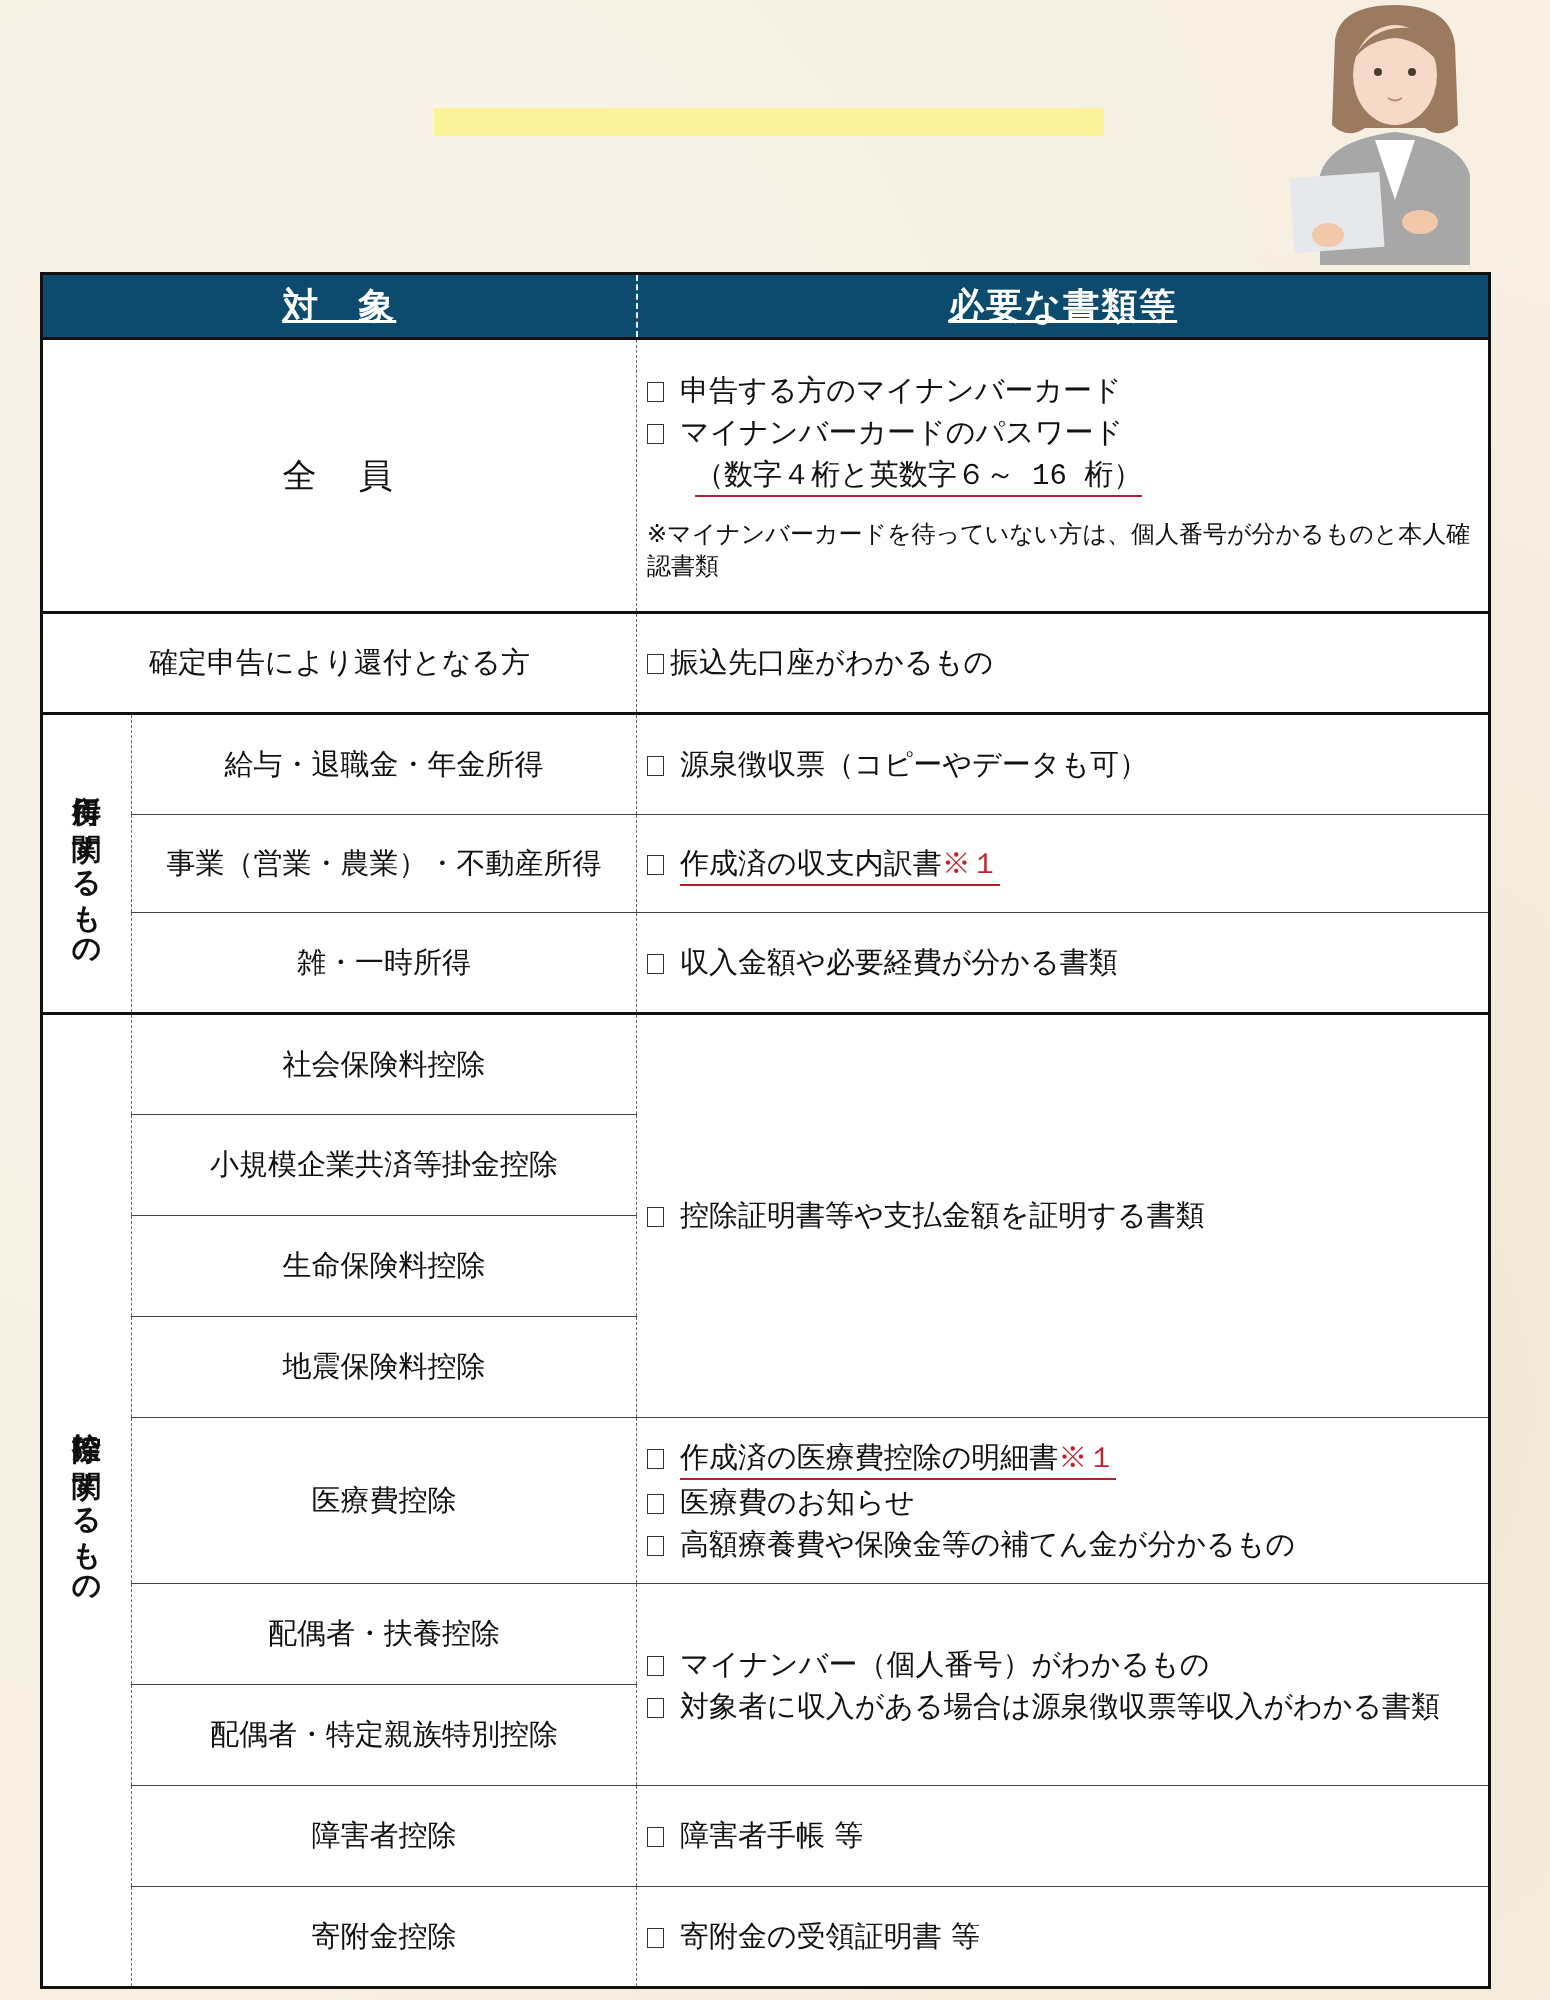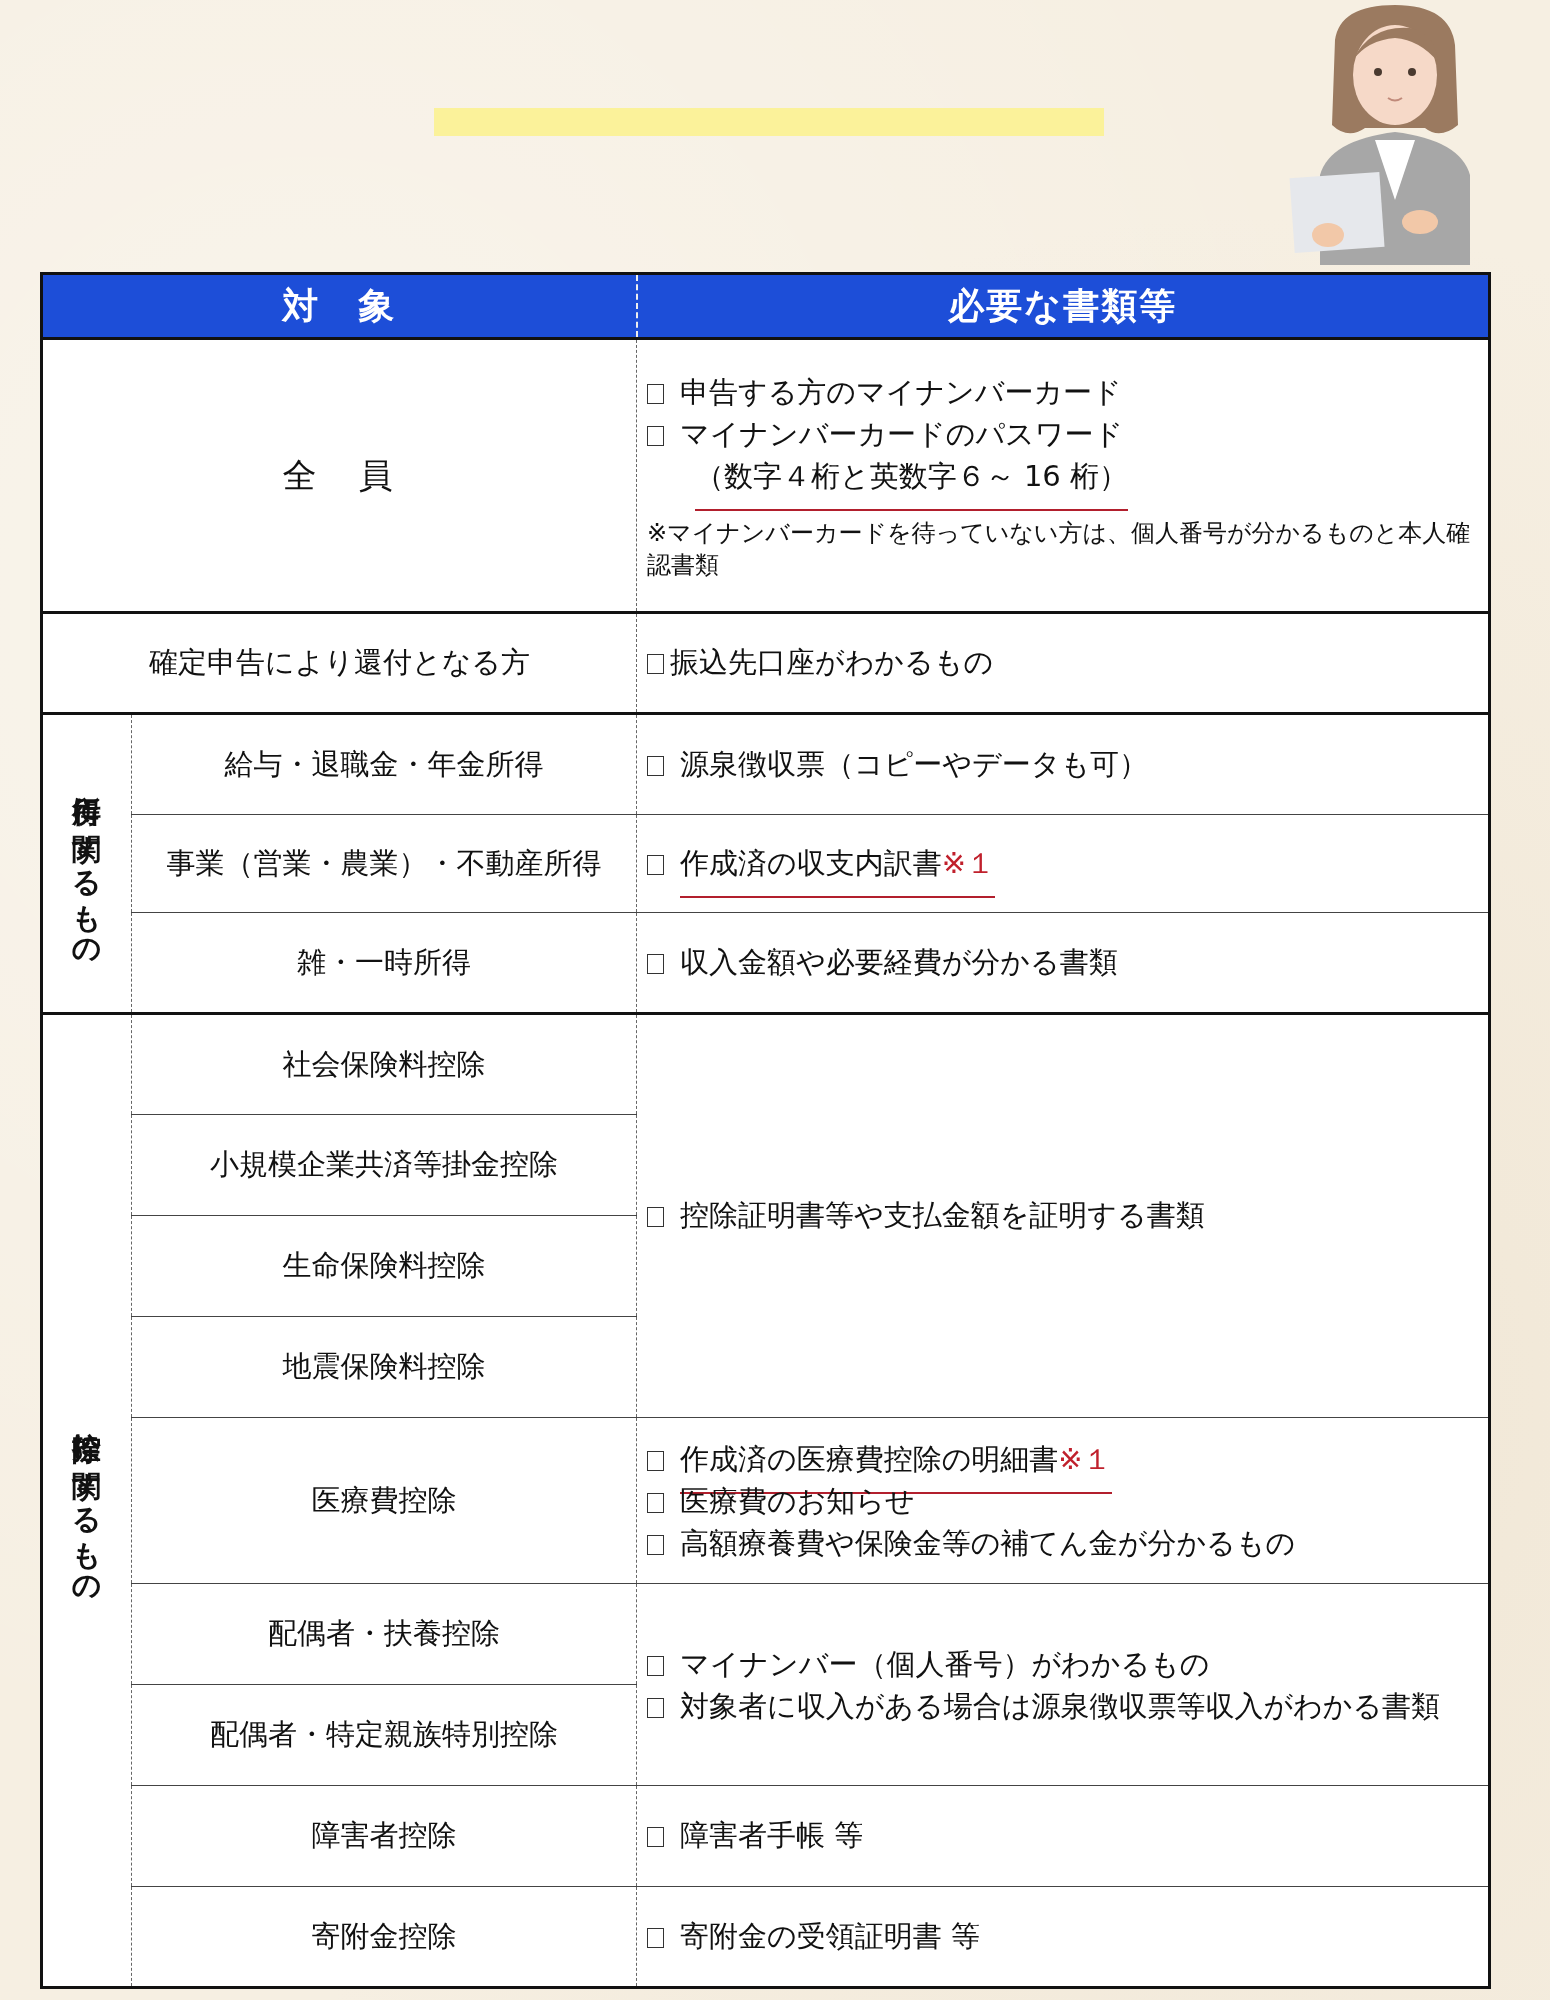--- a/index.html
+++ b/index.html
@@ -27,37 +27,37 @@
     .intro .l2 { display: block; }
 
     .illustration { position: absolute; left: 1280px; top: 0; width: 230px; height: 265px; }
 
     table.req {
       position: absolute; left: 40px; top: 272px; width: 1451px;
       border-collapse: collapse; background: #fff; table-layout: fixed;
       border: 3px solid #111;
     }
     table.req th {
-      background: #1d4ed8; color: #fff; font-size: 36px; font-weight: bold;
-      height: 60px; border-bottom: 3px solid #111; letter-spacing: 2px;
+      background: #0c4a6e; color: #fff; font-size: 36px; font-weight: bold;
+      height: 60px; border-bottom: 3px solid #111; letter-spacing: 2px; text-decoration: underline;
     }
     table.req th.c-target { border-right: 2px dashed #eee; }
     table.req td { font-size: 29px; vertical-align: middle; padding: 0; }
     td.group {
       width: 90px; text-align: center; font-weight: bold; font-size: 32px;
       border-right: 1px dashed #666; line-height: 36px;
       writing-mode: vertical-rl; text-orientation: upright; letter-spacing: 2px;
     }
     td.target { text-align: center; border-right: 1px dashed #666; }
     td.docs { padding-left: 10px !important; }
     tr.thick-top td { border-top: 3px solid #111; }
     tr.thin-top td.target, tr.thin-top td.docs { border-top: 1.5px solid #444; }
     .item { display: block; line-height: 42px; }
     .box { display: inline-block; width: 15px; height: 18px; border: 1.5px solid #333; margin-right: 16px; vertical-align: -2px; }
-    .u-red { border-bottom: 2px solid #b21f2d; padding-bottom: 16px; }
+    .u-red { border-bottom: 2px solid #b21f2d; padding-bottom: 2px; font-family: Liberation Mono, monospace; }
     .red { color: #c0202c; }
     .note { font-size: 24px; line-height: 32px; display: block; margin-top: 20px; padding-right: 10px; }
     .indent { padding-left: 48px; }
   </style>
 </head>
 <body>
 
 <div class="title-wrap">
   <div class="title-highlight"></div>
 </div>

